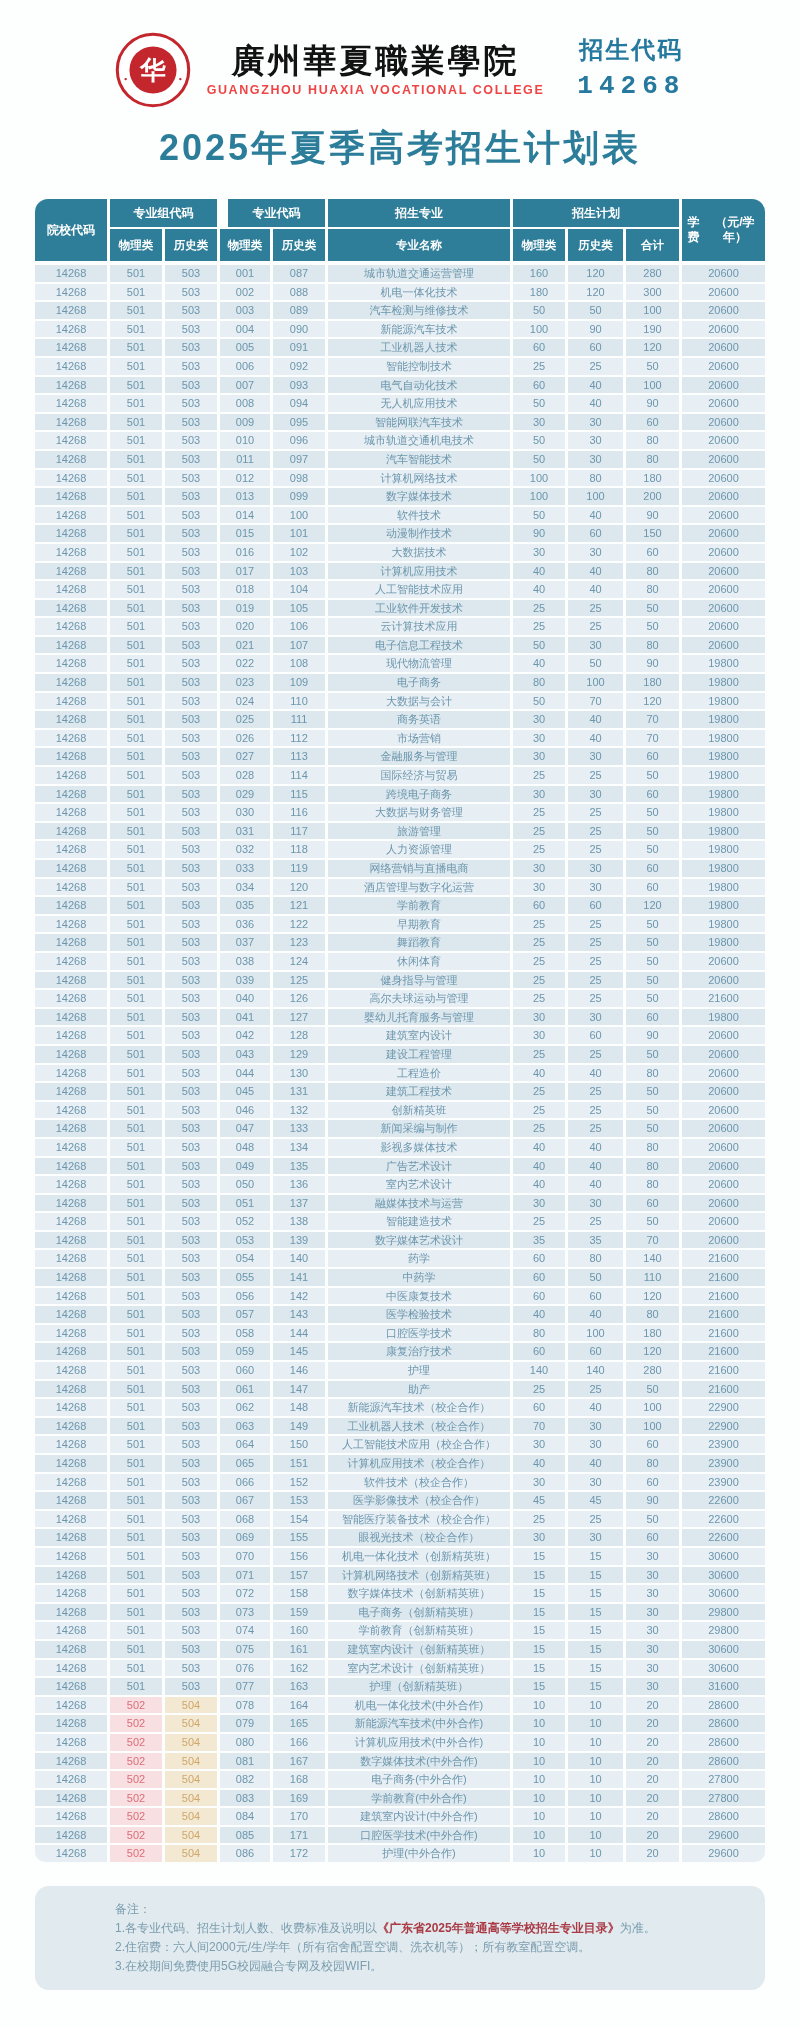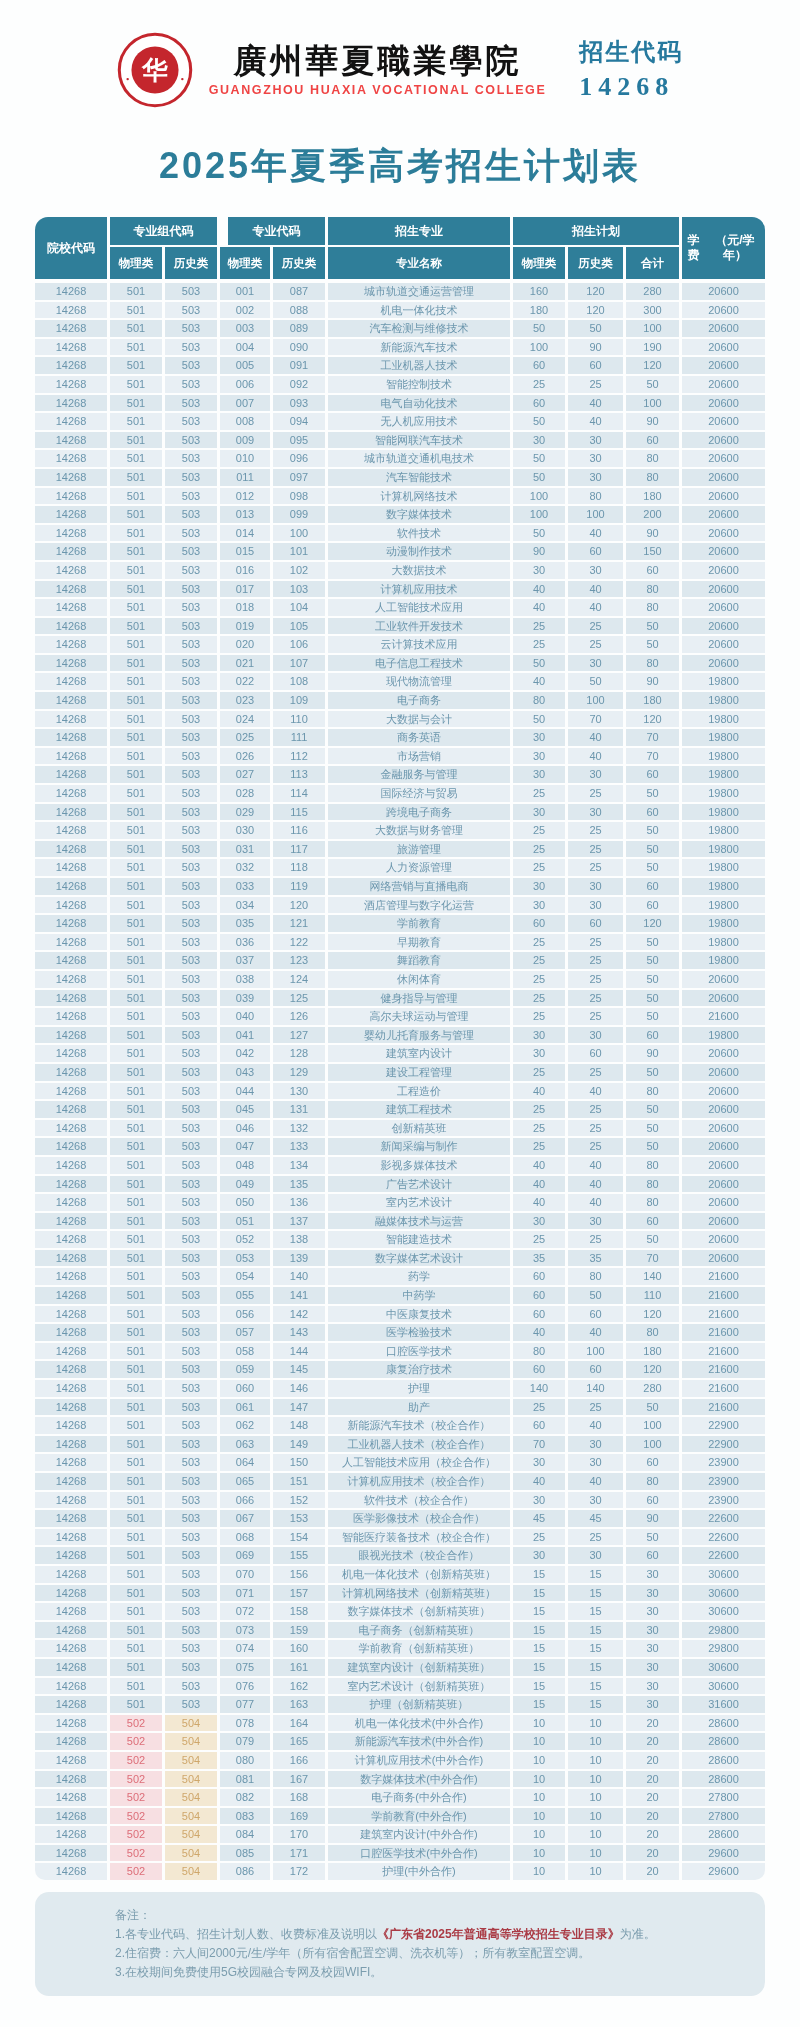--- a/index.html
+++ b/index.html
@@ -19,29 +19,29 @@
   .zh-name{
     font-family:"Liberation Serif","DejaVu Serif",serif;
     font-weight:bold;color:#121212;font-size:33px;letter-spacing:3px;
     white-space:nowrap;line-height:1.1;
   }
   .en-name{
     font-weight:bold;color:#ef4444;font-size:12.5px;letter-spacing:1.6px;
     margin-top:3px;white-space:nowrap;
   }
   .code-block{
-    margin-left:17px;text-align:left;
-    font-family:Liberation Serif, serif;
+    margin-left:17px;text-align:center;
+    font-family:Liberation Mono, monospace;
     color:#26799e;font-weight:bold;line-height:1.35;
   }
   .code-label{font-size:24px;letter-spacing:2px;}
   .code-num{font-size:26px;letter-spacing:6px;}
   
   .page-title{
-    margin-top:34px;text-align:center;
+    margin-top:16px;text-align:center;
     color:#2c7d99;font-size:36px;font-weight:bold;letter-spacing:3px;
     font-family:"Liberation Sans","DejaVu Sans",sans-serif;
   }
   
   .table{
     --cols:72px 52px 52px 50px 52px 1fr 52px 55px 53px 83px;
     width:730px;margin:26px auto 0 auto;
     display:flex;flex-direction:column;row-gap:2px;
   }
   .thead{
@@ -73,21 +73,21 @@
     color:#6b96ad;overflow:hidden;white-space:nowrap;
   }
   .t-row:nth-child(odd) .cell{background:#dde8ee;}
   .t-row:nth-child(even) .cell{background:#e8eff4;}
   .t-row:last-child .cell:first-child{border-bottom-left-radius:10px;}
   .t-row:last-child .cell:last-child{border-bottom-right-radius:10px;}
   .cell.pink{background:#f7dfe2 !important;color:#dd6e79;}
   .cell.tan{background:#f3e8d2 !important;color:#cfa76b;}
   
   .notes{
-    width:730px;margin:12px auto 0 auto;box-sizing:border-box;
+    width:730px;margin:24px auto 0 auto;box-sizing:border-box;
     background:#e0eaef;border-radius:14px;
     padding:14px 24px 14px 80px;
     color:#7b9dae;font-size:12px;line-height:19px;
   }
   .note-line{white-space:nowrap;}
   .note-hl{color:#aa3b45;font-weight:bold;}
 </style>
 </head>
 <body>
 

